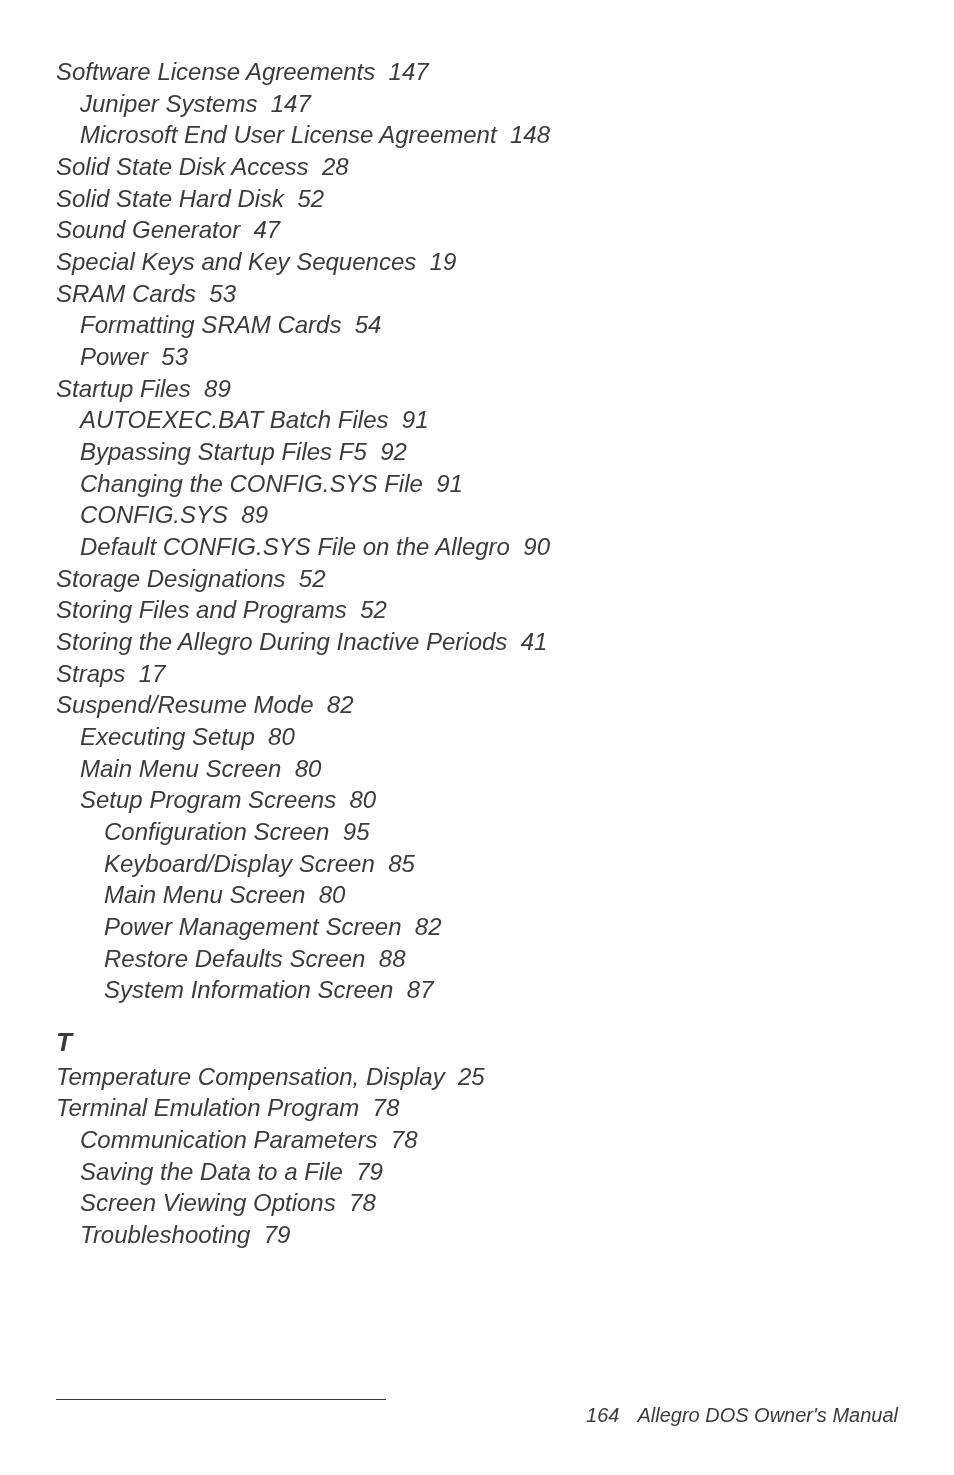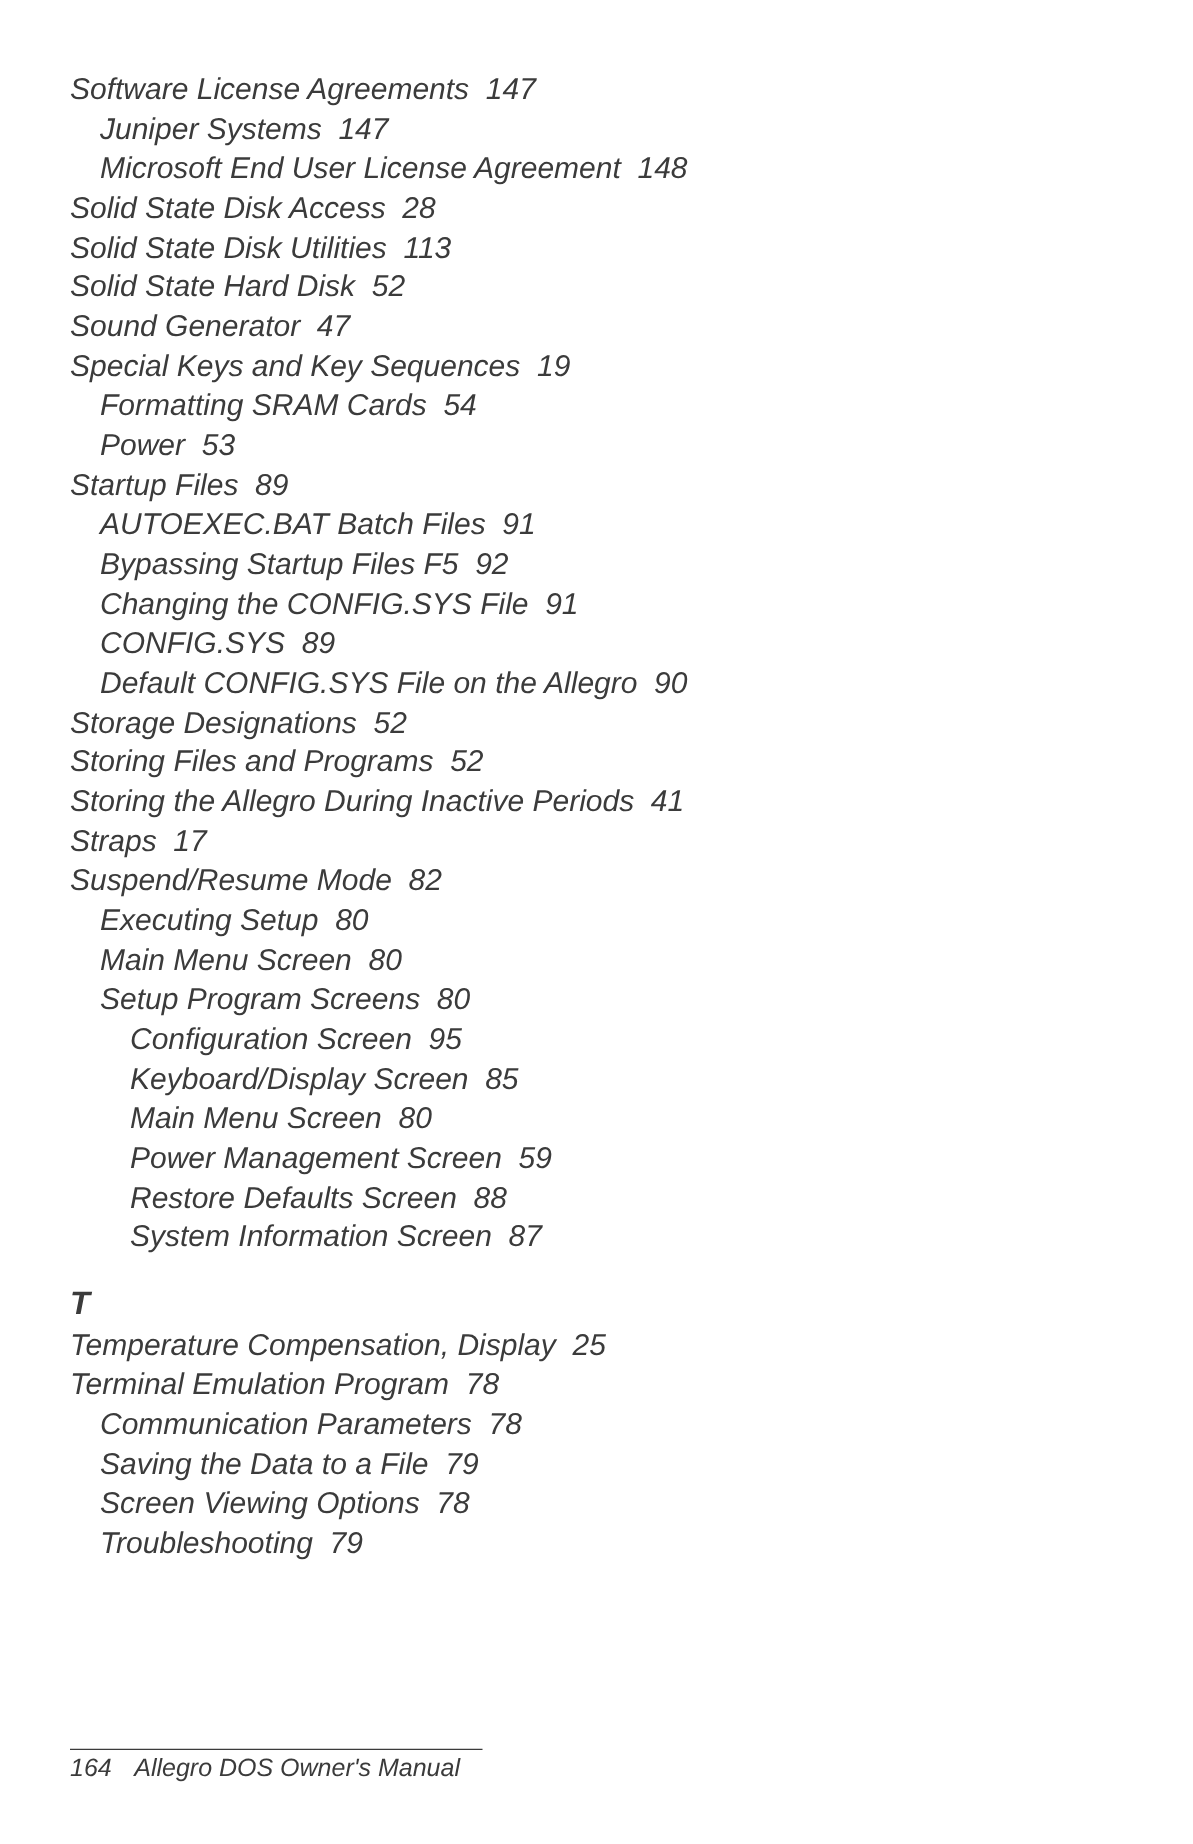--- a/index.html
+++ b/index.html
@@ -29,20 +29,21 @@
     font-weight: bold;
     font-size: 26px;
     margin-top: 18px;
     line-height: 1.4;
   }
   .footer {
     position: absolute;
     bottom: 48px;
     left: 56px;
     right: 56px;
+    text-align: right;
   }
   .footer-rule {
     border-top: 1.5px solid #3b3b3b;
     width: 330px;
     margin-bottom: 4px;
   }
   .footer-text {
     font-size: 20px;
     font-style: italic;
     color: #3b3b3b;
@@ -55,44 +56,44 @@
 </head>
 <body>
 
 <div class="page">
 
   <div id="list-s">
       <div class="entry level-0">Software License Agreements  147</div>
       <div class="entry level-1">Juniper Systems  147</div>
       <div class="entry level-1">Microsoft End User License Agreement  148</div>
       <div class="entry level-0">Solid State Disk Access  28</div>
-      <div class="entry level-0">Solid State Disk Utilities  113</div>
       <div class="entry level-0">Solid State Hard Disk  52</div>
       <div class="entry level-0">Sound Generator  47</div>
       <div class="entry level-0">Special Keys and Key Sequences  19</div>
+      <div class="entry level-0">SRAM Cards  53</div>
       <div class="entry level-1">Formatting SRAM Cards  54</div>
       <div class="entry level-1">Power  53</div>
       <div class="entry level-0">Startup Files  89</div>
       <div class="entry level-1">AUTOEXEC.BAT Batch Files  91</div>
       <div class="entry level-1">Bypassing Startup Files F5  92</div>
       <div class="entry level-1">Changing the CONFIG.SYS File  91</div>
       <div class="entry level-1">CONFIG.SYS  89</div>
       <div class="entry level-1">Default CONFIG.SYS File on the Allegro  90</div>
       <div class="entry level-0">Storage Designations  52</div>
       <div class="entry level-0">Storing Files and Programs  52</div>
       <div class="entry level-0">Storing the Allegro During Inactive Periods  41</div>
       <div class="entry level-0">Straps  17</div>
       <div class="entry level-0">Suspend/Resume Mode  82</div>
       <div class="entry level-1">Executing Setup  80</div>
       <div class="entry level-1">Main Menu Screen  80</div>
       <div class="entry level-1">Setup Program Screens  80</div>
       <div class="entry level-2">Configuration Screen  95</div>
       <div class="entry level-2">Keyboard/Display Screen  85</div>
       <div class="entry level-2">Main Menu Screen  80</div>
-      <div class="entry level-2">Power Management Screen  59</div>
+      <div class="entry level-2">Power Management Screen  82</div>
       <div class="entry level-2">Restore Defaults Screen  88</div>
       <div class="entry level-2">System Information Screen  87</div>
     </div>
 
   <div class="section-letter">T</div>
 
   <div id="list-t">
       <div class="entry level-0">Temperature Compensation, Display  25</div>
       <div class="entry level-0">Terminal Emulation Program  78</div>
       <div class="entry level-1">Communication Parameters  78</div>

